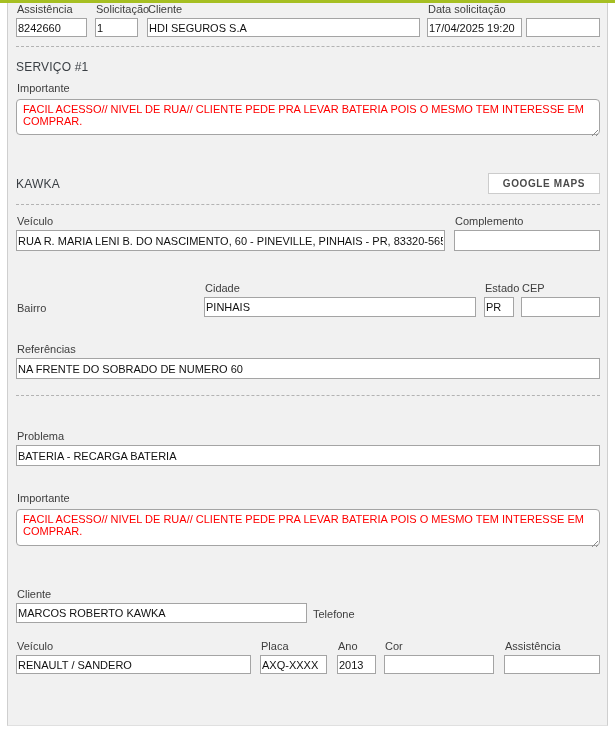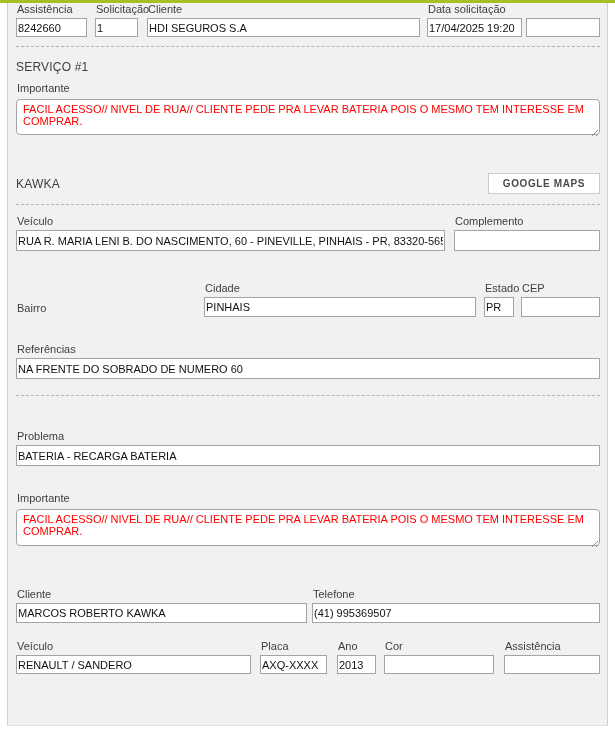--- a/index.html
+++ b/index.html
@@ -152,21 +152,20 @@
     <div class="resize-grip"></div>
   </div>
 
   <div class="row mt38">
     <div class="field w291">
       <label>Cliente</label>
       <input class="box" value="MARCOS ROBERTO KAWKA" style="">
     </div>
     <div class="field w288 ml5">
       <label>Telefone</label>
-      <input class="box" value="(41) 995369507" style="">
     </div>
   </div>
 
   <div class="row mt23">
     <div class="field w235">
       <label>Veículo</label>
       <input class="box short" value="RENAULT / SANDERO" style="">
     </div>
     <div class="field w67 ml9">
       <label>Placa</label>

